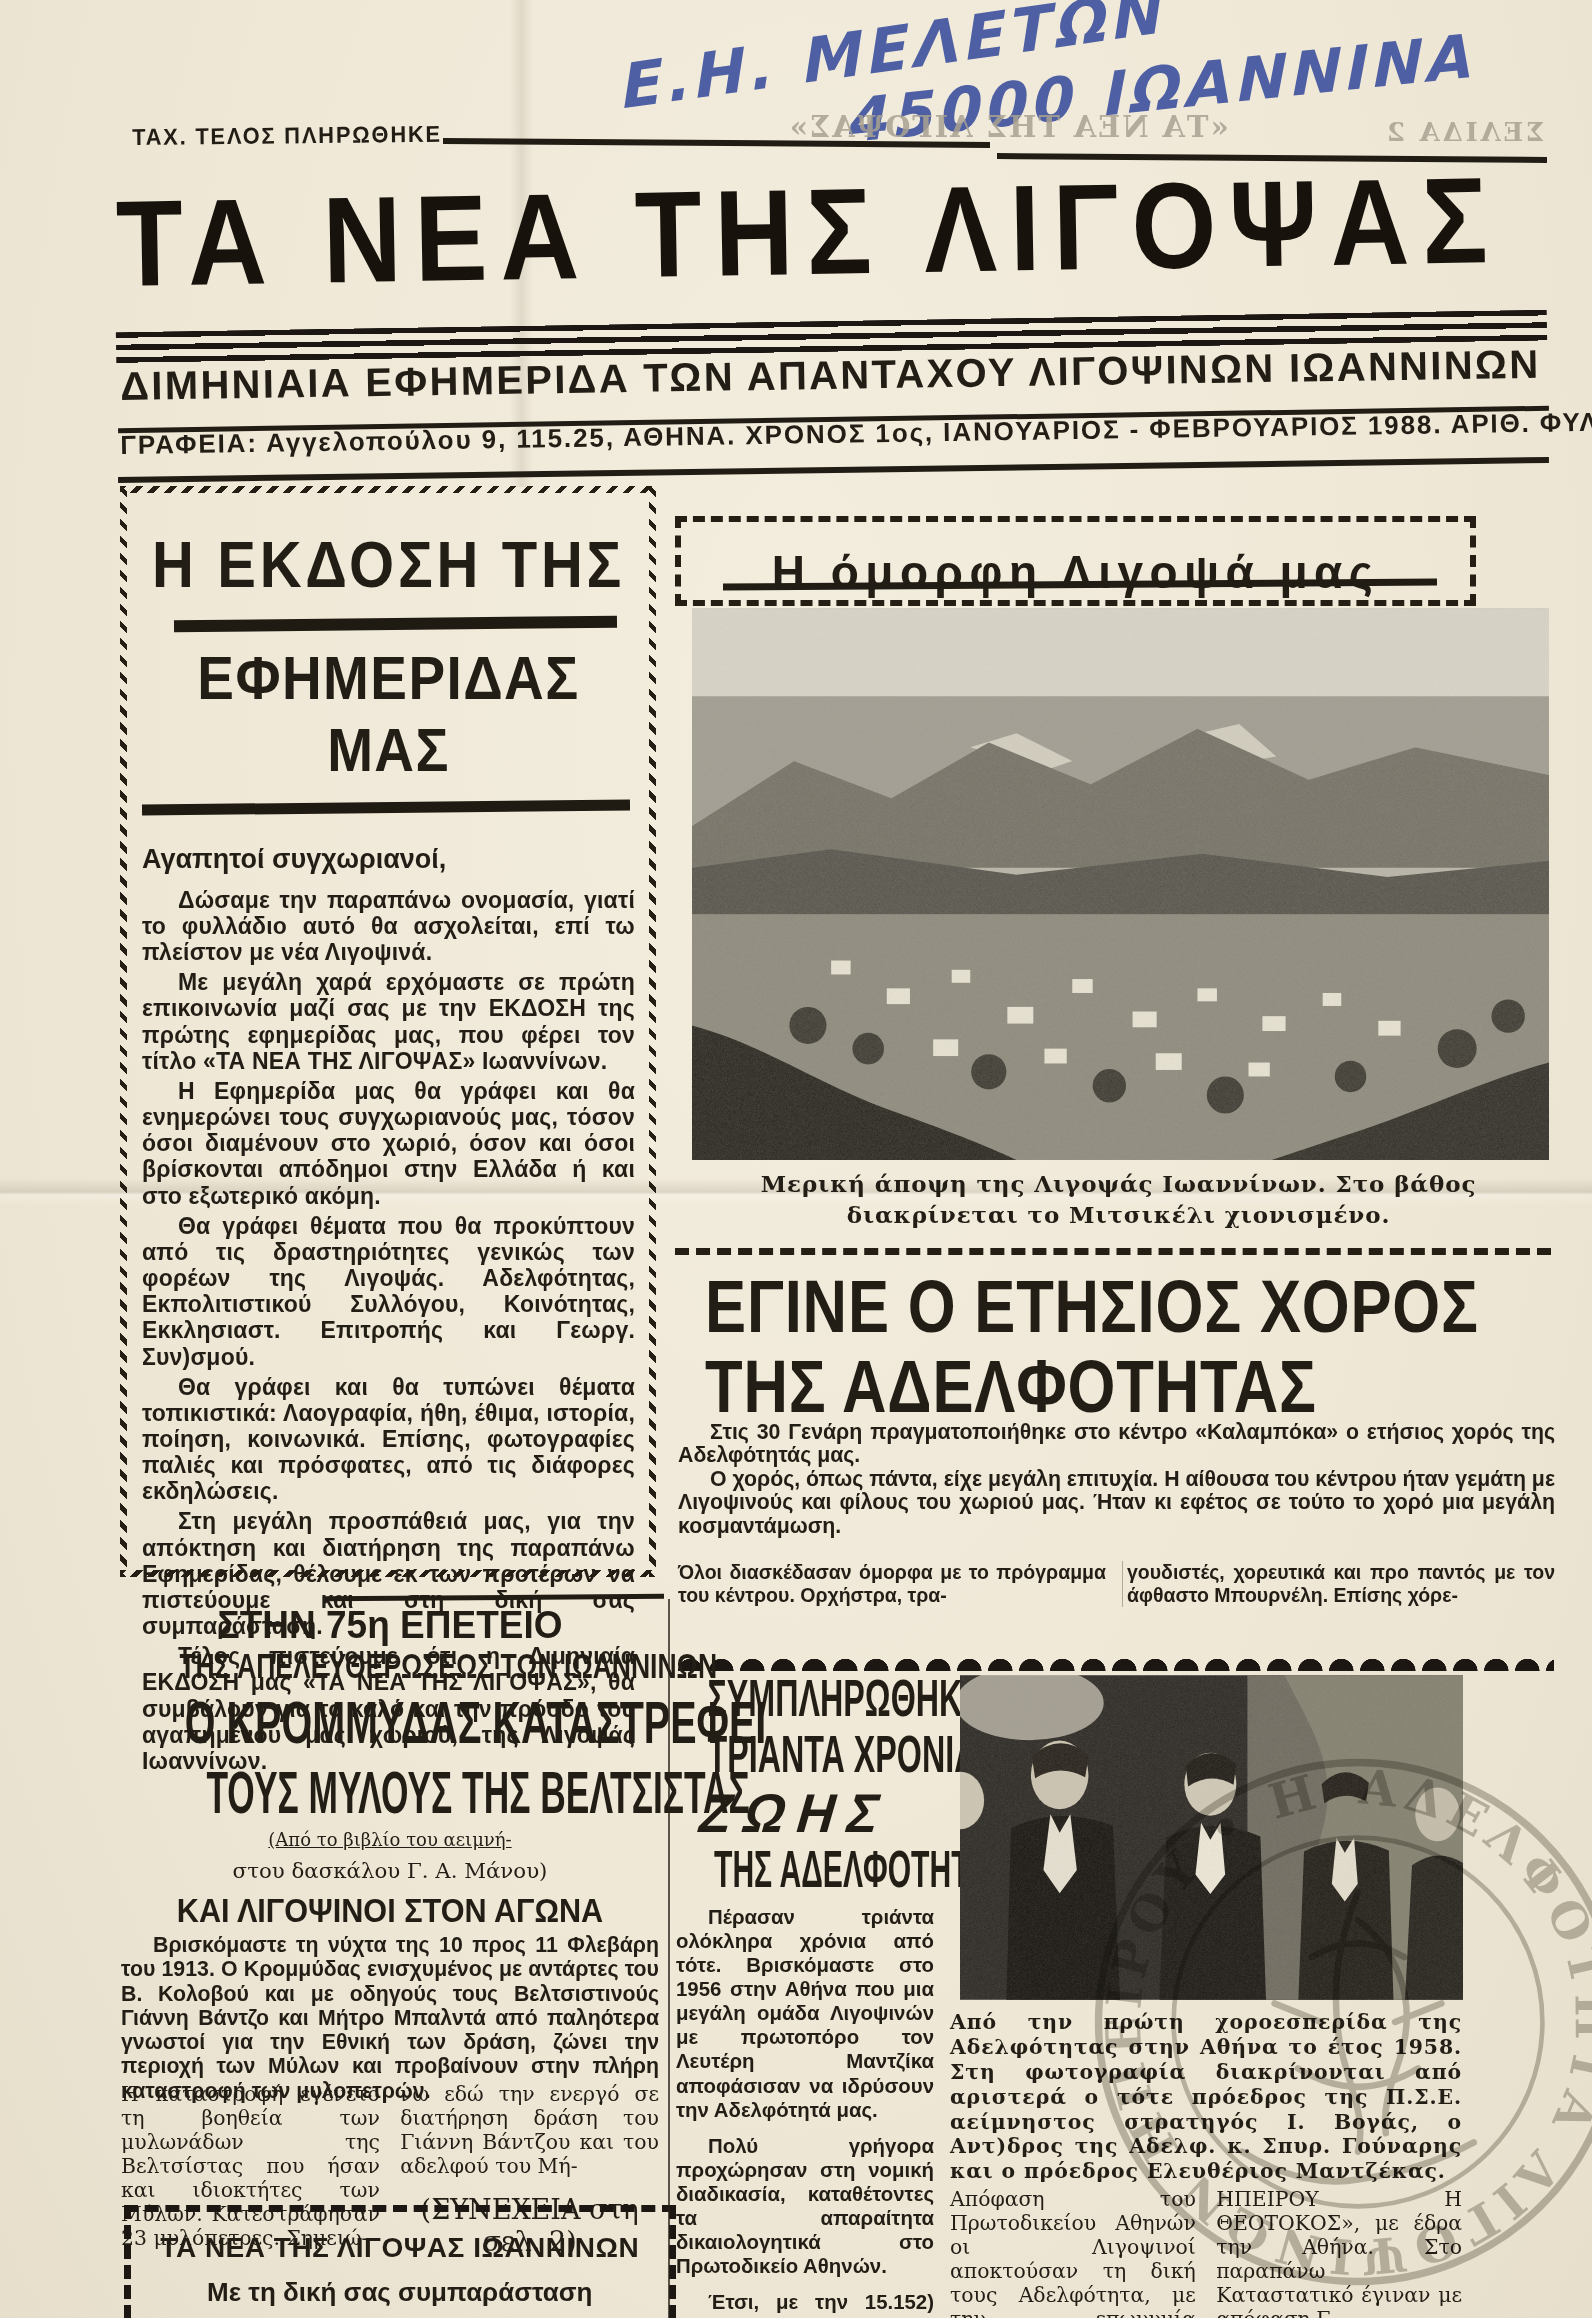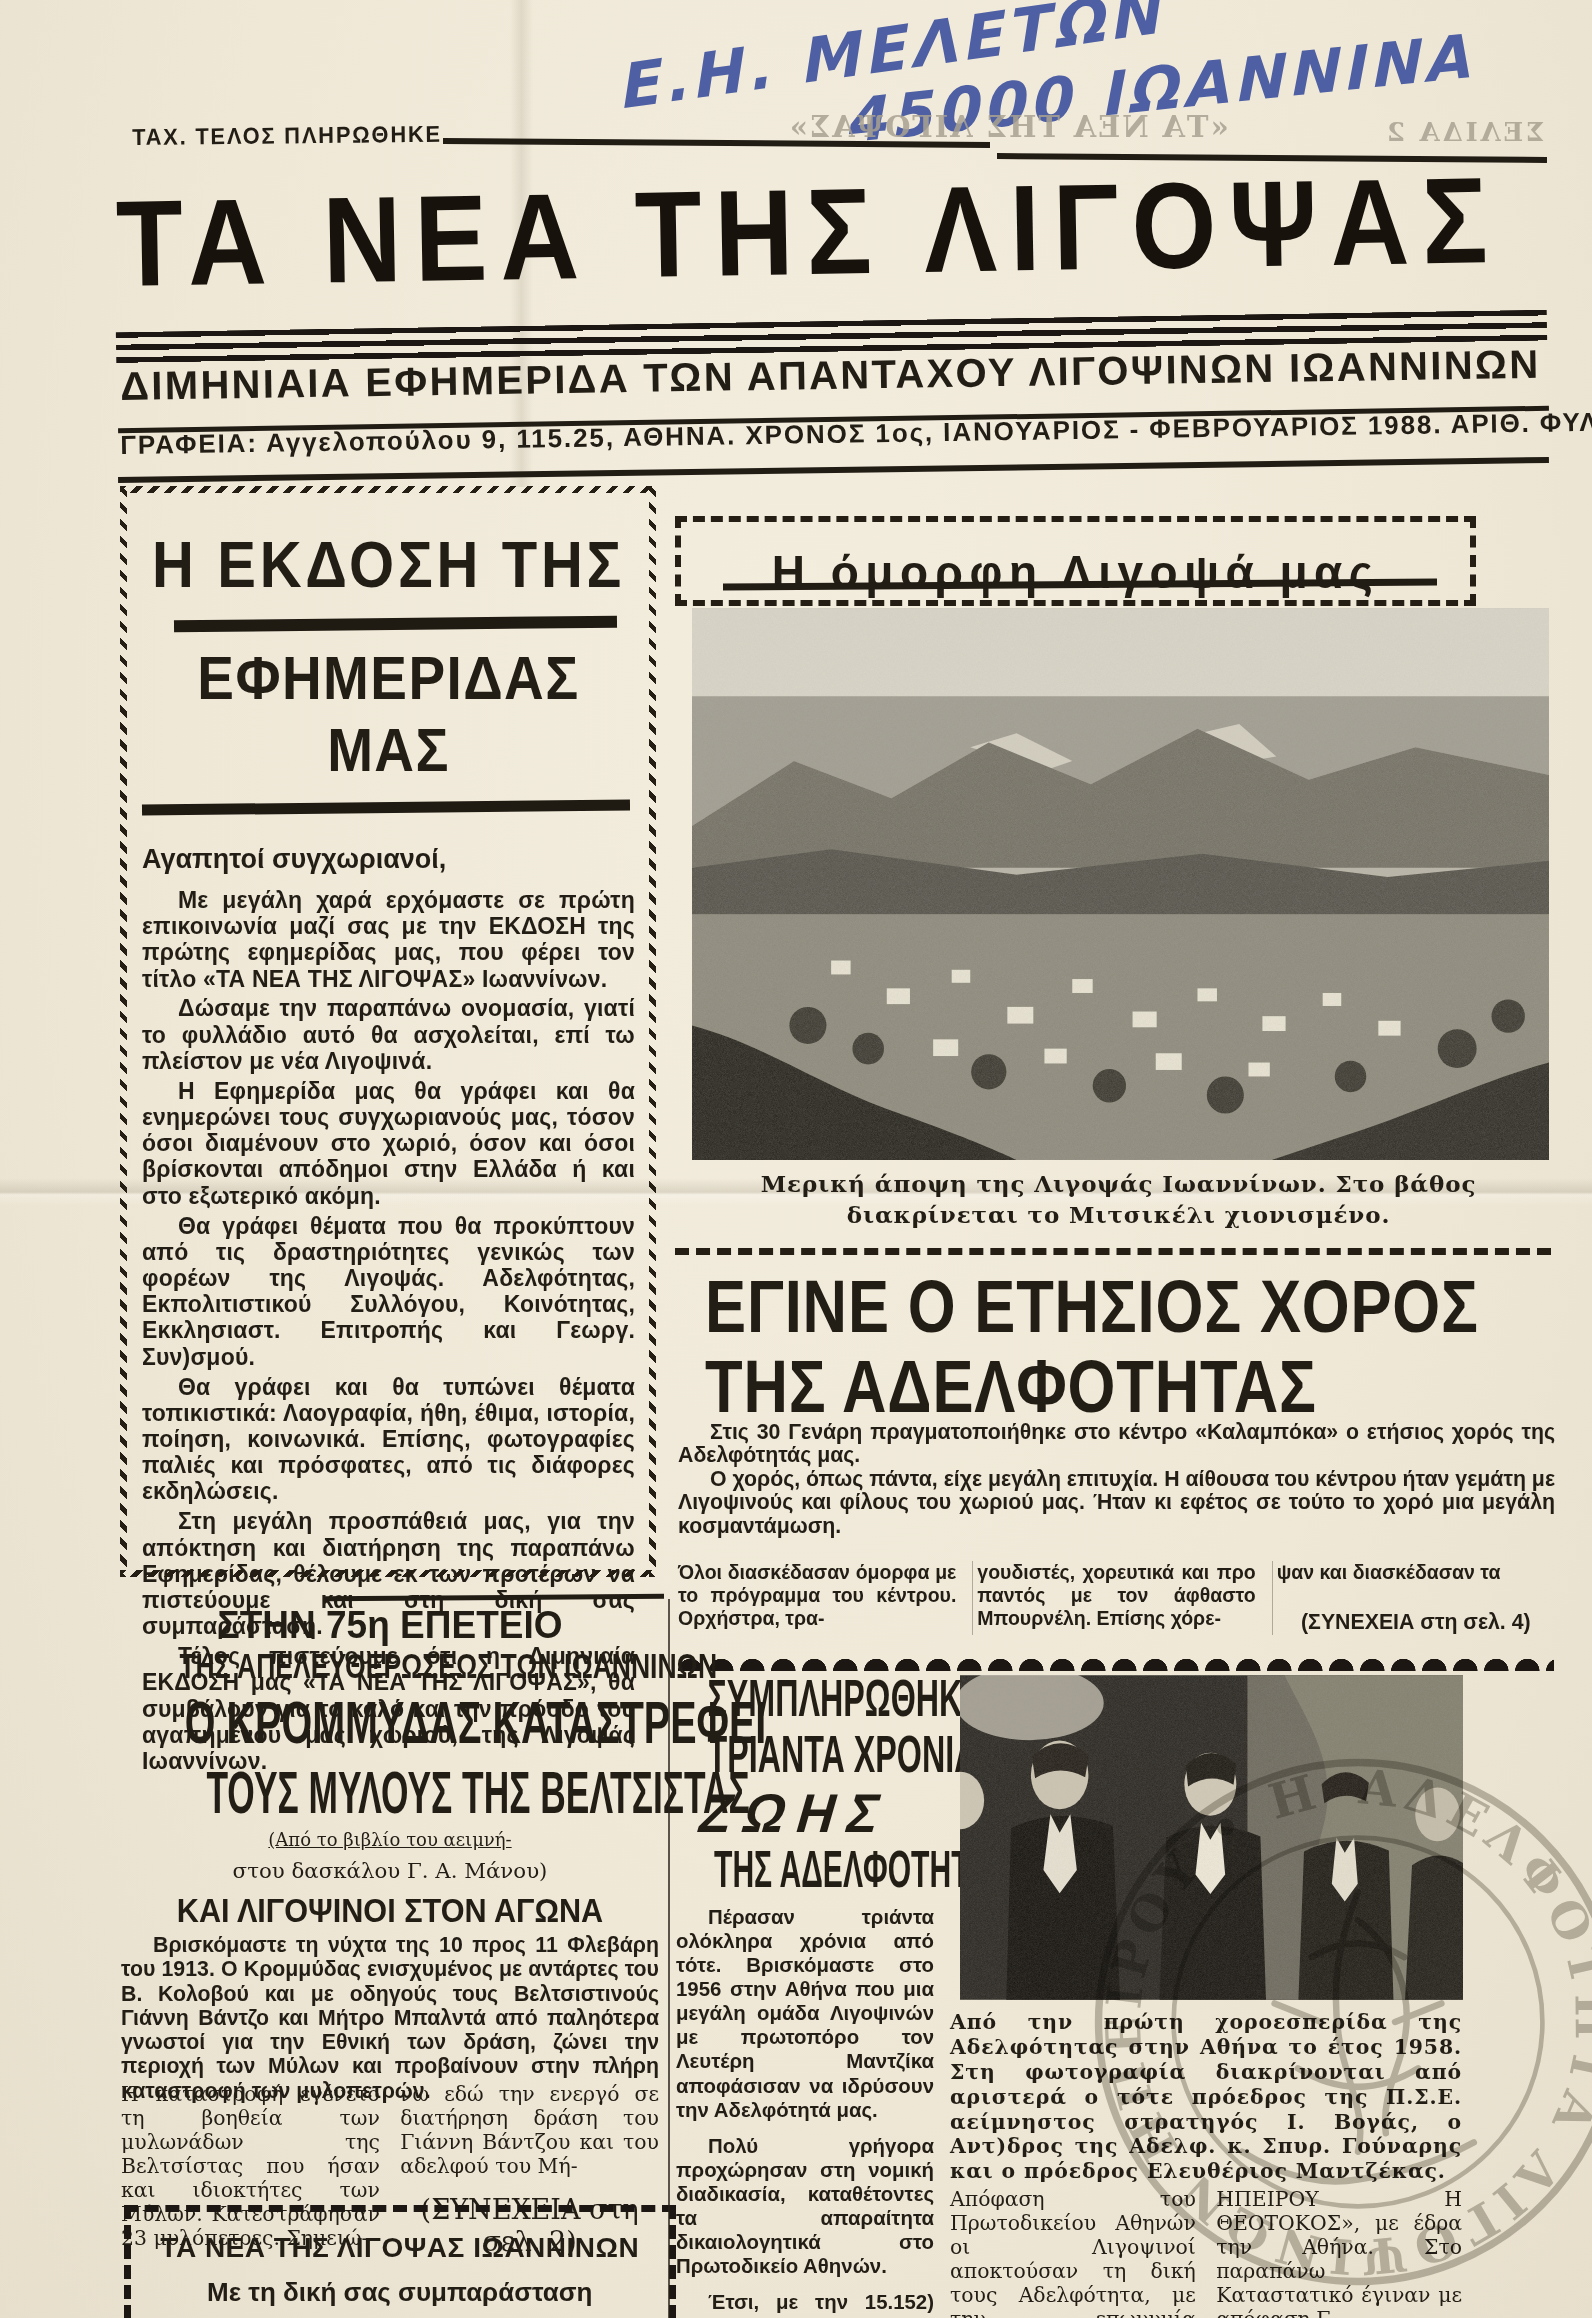--- a/index.html
+++ b/index.html
@@ -88,22 +88,22 @@
     <div class="abs zzh" style="left:0;right:0;bottom:0;"></div>
     <div class="abs zzv" style="top:0;bottom:0;left:0;"></div>
     <div class="abs zzv" style="top:0;bottom:0;right:0;"></div>
     <div style="padding:45px 21px 0 22px;">
       <div class="ed-h" style="font-size:58px;">Η ΕΚΔΟΣΗ ΤΗΣ</div>
       <div class="ed-bar" style="height:12px;margin:20.4px 18.5px 0 32px;"></div>
       <div class="ed-h" style="font-size:55px;margin-top:19.5px;letter-spacing:1.4px;">ΕΦΗΜΕΡΙΔΑΣ ΜΑΣ</div>
       <div class="ed-bar" style="height:11px;margin:24px 4.6px 0 0;"></div>
       <div class="b" style="font-size:27px;margin-top:31px;">Αγαπητοί συγχωριανοί,</div>
       <div class="ed-body" style="margin-top:12px;">
+        <p>Δώσαμε την παραπάνω ονομασία, γιατί το φυλλάδιο αυτό θα ασχολείται, επί τω πλείστον με νέα Λιγοψινά.</p>
         <p>Με μεγάλη χαρά ερχόμαστε σε πρώτη επικοινωνία μαζί σας με την ΕΚΔΟΣΗ της πρώτης εφημερίδας μας, που φέρει τον τίτλο «ΤΑ ΝΕΑ ΤΗΣ ΛΙΓΟΨΑΣ» Ιωαννίνων.</p>
-        <p>Δώσαμε την παραπάνω ονομασία, γιατί το φυλλάδιο αυτό θα ασχολείται, επί τω πλείστον με νέα Λιγοψινά.</p>
         <p>Η Εφημερίδα μας θα γράφει και θα ενημερώνει τους συγχωριανούς μας, τόσον όσοι διαμένουν στο χωριό, όσον και όσοι βρίσκονται απόδημοι στην Ελλάδα ή και στο εξωτερικό ακόμη.</p>
         <p>Θα γράφει θέματα που θα προκύπτουν από τις δραστηριότητες γενικώς των φορέων της Λιγοψάς. Αδελφότητας, Εκπολιτιστικού Συλλόγου, Κοινότητας, Εκκλησιαστ. Επιτροπής και Γεωργ. Συν)σμού.</p>
         <p>Θα γράφει και θα τυπώνει θέματα τοπικιστικά: Λαογραφία, ήθη, έθιμα, ιστορία, ποίηση, κοινωνικά. Επίσης, φωτογραφίες παλιές και πρόσφατες, από τις διάφορες εκδηλώσεις.</p>
         <p>Στη μεγάλη προσπάθειά μας, για την απόκτηση και διατήρηση της παραπάνω Εφημερίδας, θέλουμε εκ των προτέρων να πιστεύουμε και στη δική σας συμπαράσταση.</p>
         <p>Τέλος πιστεύουμε ότι η Διμηνιαία ΕΚΔΟΣΗ μας «ΤΑ ΝΕΑ ΤΗΣ ΛΙΓΟΨΑΣ», θα συμβάλουν για το καλό και την πρόοδο του αγαπημένου μας χωριού, της Λιγοψάς Ιωαννίνων.</p>
       </div>
     </div>
   </div>
 
   <div class="abs banner" style="left:675px;top:516px;width:789px;height:78px;">
@@ -166,24 +166,20 @@
   <div class="abs dance-h" style="left:705px;top:1344px;">ΤΗΣ ΑΔΕΛΦΟΤΗΤΑΣ</div>
 
   <div class="abs bodytxt" style="left:678px;top:1421px;width:877px;font-size:21.3px;line-height:1.1;">
     <p>Στις 30 Γενάρη πραγματοποιήθηκε στο κέντρο «Καλαμπόκα» ο ετήσιος χορός της Αδελφότητάς μας.</p>
     <p>Ο χορός, όπως πάντα, είχε μεγάλη επιτυχία. Η αίθουσα του κέντρου ήταν γεμάτη με Λιγοψινούς και φίλους του χωριού μας. Ήταν κι εφέτος σε τούτο το χορό μια μεγάλη κοσμαντάμωση.</p>
   </div>
 
   <div class="abs cols3" style="left:678px;top:1561px;width:877px;">
     <div class="c">Όλοι διασκέδασαν όμορφα με το πρόγραμμα του κέντρου. Ορχήστρα, τρα-</div>
     <div class="c">γουδιστές, χορευτικά και προ παντός με τον άφθαστο Μπουρνέλη. Επίσης χόρε-</div>
-    <div class="c">
-      <span>ψαν και διασκέδασαν τα</span>
-      <div class="b ctr" style="margin-top:26px;font-size:21.3px;text-indent:0;">(ΣΥΝΕΧΕΙΑ στη σελ. 4)</div>
-    </div>
   </div>
 
   <div class="abs scallop" style="left:675px;top:1645px;width:879px;"></div>
 
   <div class="abs ink" style="left:325px;top:1595px;width:339px;height:4.6px;transform:rotate(-0.4deg);"></div>
   <div class="abs kicker" style="left:120px;top:1604px;width:540px;font-size:37px;transform:scaleY(1.05);">ΣΤΗΝ 75η ΕΠΕΤΕΙΟ</div>
   <div class="abs kicker nowrap" style="left:120px;top:1645px;width:540px;font-size:34px;transform:scaleX(.78) scaleY(1.05);transform-origin:center top;">ΤΗΣ ΑΠΕΛΕΥΘΕΡΩΣΕΩΣ ΤΩΝ ΙΩΑΝΝΙΝΩΝ</div>
   <div class="abs bigh" style="left:120px;top:1688px;width:540px;font-size:52px;transform:scaleX(.76) scaleY(1.15);transform-origin:center top;">Ο ΚΡΟΜΜΥΔΑΣ ΚΑΤΑΣΤΡΕΦΕΙ</div>
   <div class="abs bigh" style="left:120px;top:1758px;width:540px;font-size:52px;transform:scaleX(.68) scaleY(1.15);transform-origin:center top;">ΤΟΥΣ ΜΥΛΟΥΣ ΤΗΣ ΒΕΛΤΣΙΣΤΑΣ</div>
   <div class="abs serif ctr" style="left:120px;top:1829px;width:540px;font-size:18px;text-decoration:underline;">(Από το βιβλίο του αειμνή-</div>

